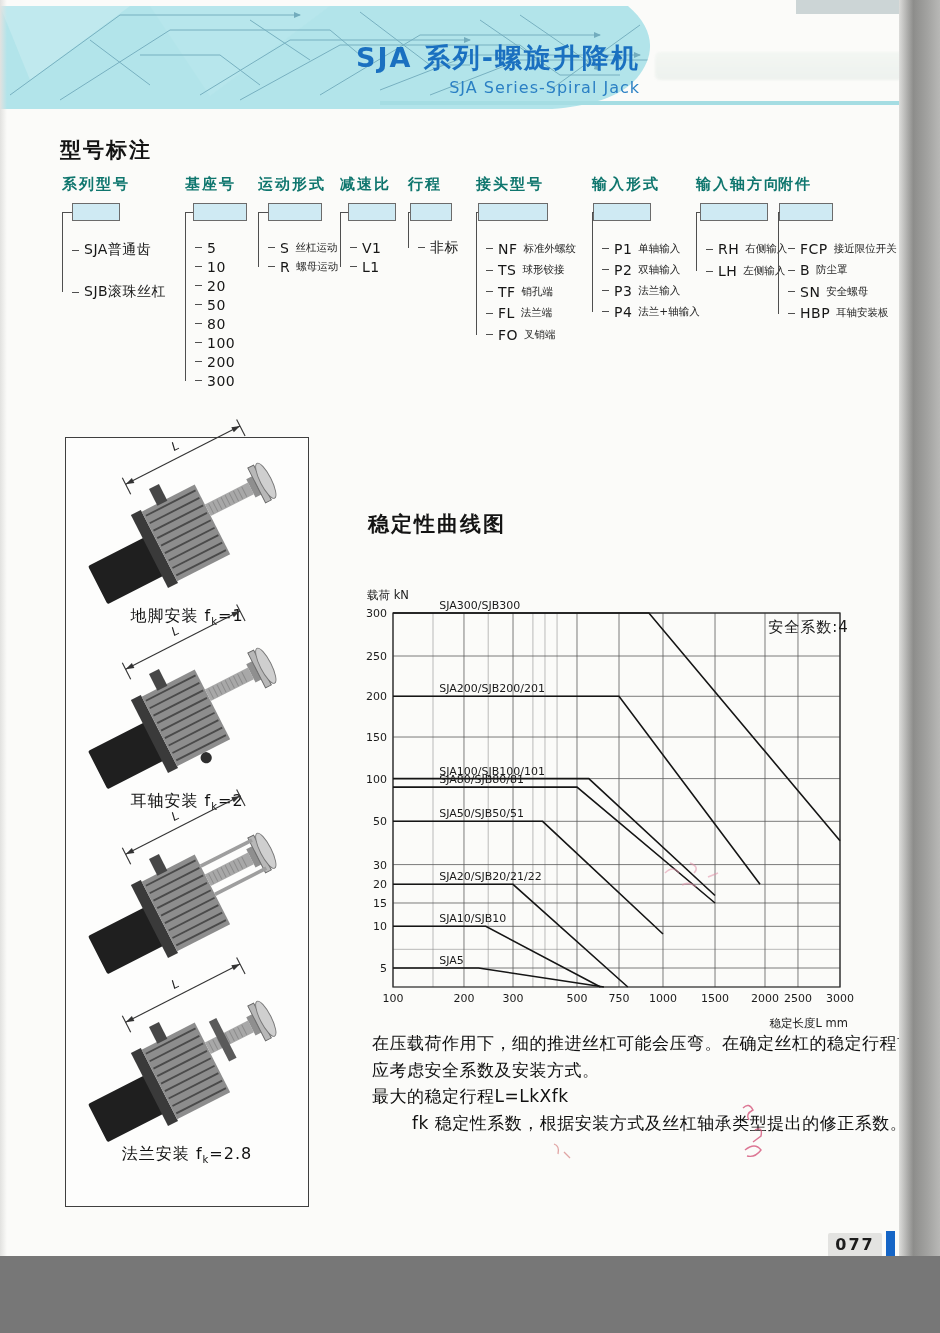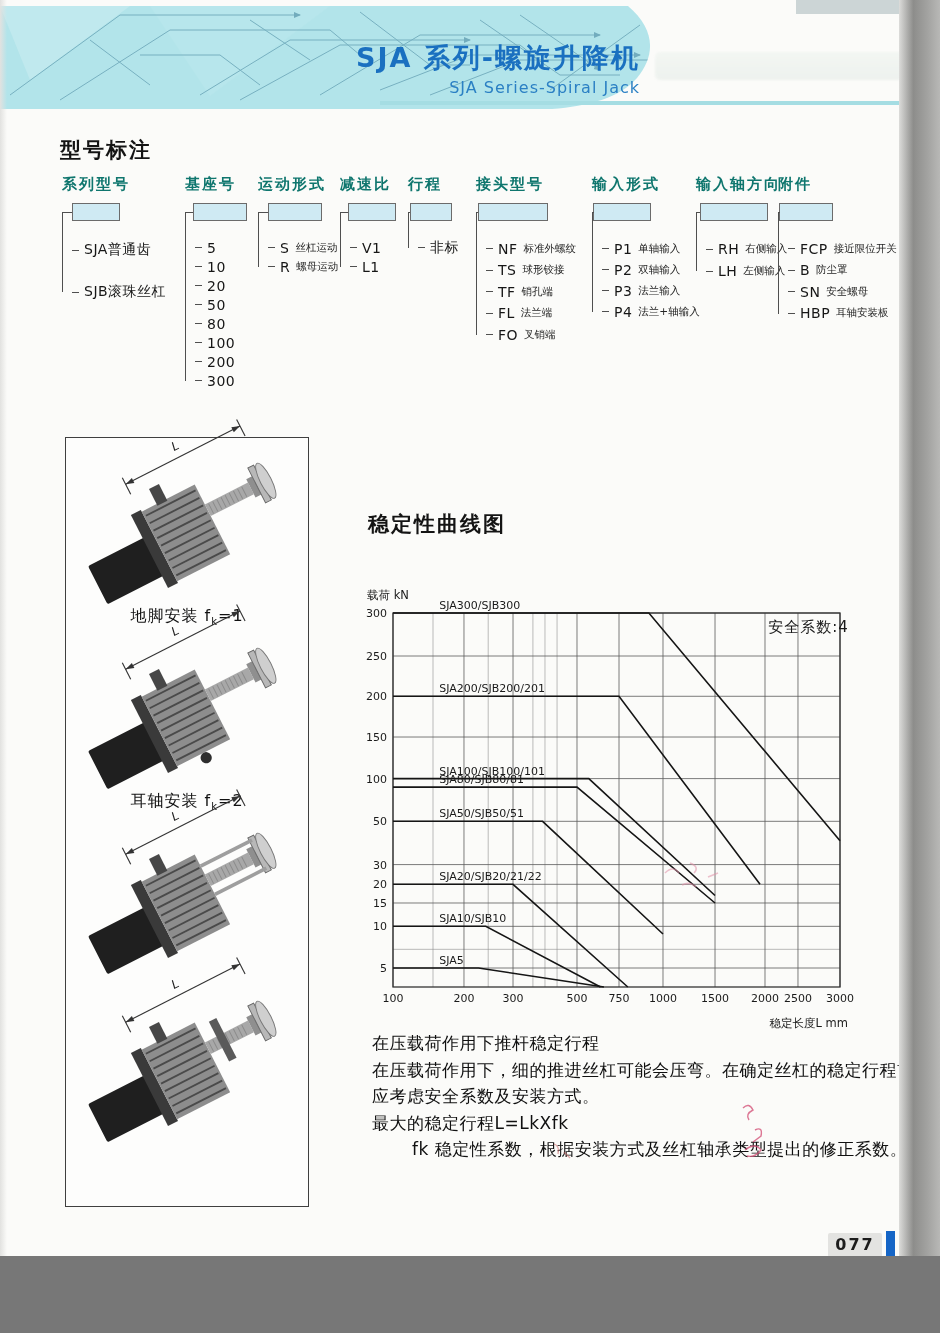--- a/index.html
+++ b/index.html
@@ -474,20 +474,21 @@
             <line x1="175" y1="77" x2="175" y2="89" stroke="#8a8a8a" stroke-width="1"></line>
             <line x1="180" y1="77" x2="180" y2="89" stroke="#8a8a8a" stroke-width="1"></line>
             <line x1="185" y1="77" x2="185" y2="89" stroke="#8a8a8a" stroke-width="1"></line>
             <line x1="190" y1="77" x2="190" y2="89" stroke="#8a8a8a" stroke-width="1"></line>
             <rect x="198" y="72" width="7" height="22" fill="#8f8f8f"></rect>
             <rect x="205" y="62" width="7" height="42" fill="#b8b8b8" stroke="#666"></rect>
             <ellipse cx="216" cy="83" rx="6" ry="21" fill="#cfcfcf" stroke="#777"></ellipse>
             <rect x="160" y="58" width="9" height="48" fill="#5a5a5a"></rect>
           </g>
         </svg>
+        <div class="cap"><span>法兰安装 </span><span>f</span><sub>k</sub><span>=2.8</span></div>
       </div>
     </div>
 
   <div id="chart-title" class="section-title">稳定性曲线图</div>
   <svg id="chart-svg" width="522" height="452">
       <g>
         <line x1="71.00649999999999" y1="30" x2="71.00649999999999" y2="404" stroke="#8e8e8e" stroke-width="0.6"></line>
         <line x1="126.211" y1="30" x2="126.211" y2="404" stroke="#8e8e8e" stroke-width="0.6"></line>
         <line x1="170.911" y1="30" x2="170.911" y2="404" stroke="#8e8e8e" stroke-width="0.6"></line>
         <line x1="182.98000000000002" y1="30" x2="182.98000000000002" y2="404" stroke="#8e8e8e" stroke-width="0.6"></line>
@@ -556,21 +557,20 @@
       <polyline points="31.0,343.3 123.8,343.3 238.5,404.0" fill="none" stroke="#151515" stroke-width="1.6"></polyline>
       <text x="77.20192" y="339.3372" class="serieslabel">SJA10/SJB10</text>
       <polyline points="31.0,385.0 116.5,385.0 241.9,404.0" fill="none" stroke="#151515" stroke-width="1.6"></polyline>
       <text x="77.20192" y="381.0008" class="serieslabel">SJA5</text>
       <text x="406.29226" y="48.9244" class="annot">安全系数:4</text>
       <text x="5" y="16" class="axt">载荷 kN</text>
       <text x="486" y="444" text-anchor="end" class="axt">稳定长度L mm</text>
     </svg>
 
   <div id="notes">
-      <div class="note-line">在压载荷作用下推杆稳定行程</div>
       <div class="note-line">在压载荷作用下，细的推进丝杠可能会压弯。在确定丝杠的稳定行程前</div>
       <div class="note-line">应考虑安全系数及安装方式。</div>
       <div class="note-line">最大的稳定行程L=LkXfk</div>
       <div class="note-line ind">fk 稳定性系数，根据安装方式及丝杠轴承类型提出的修正系数。</div>
     </div>
 
   <div id="page-badge">077</div>
   <div id="page-badge-bar"></div>
 
   <svg class="pen" style="left:735px;top:1100px" width="40" height="70">

